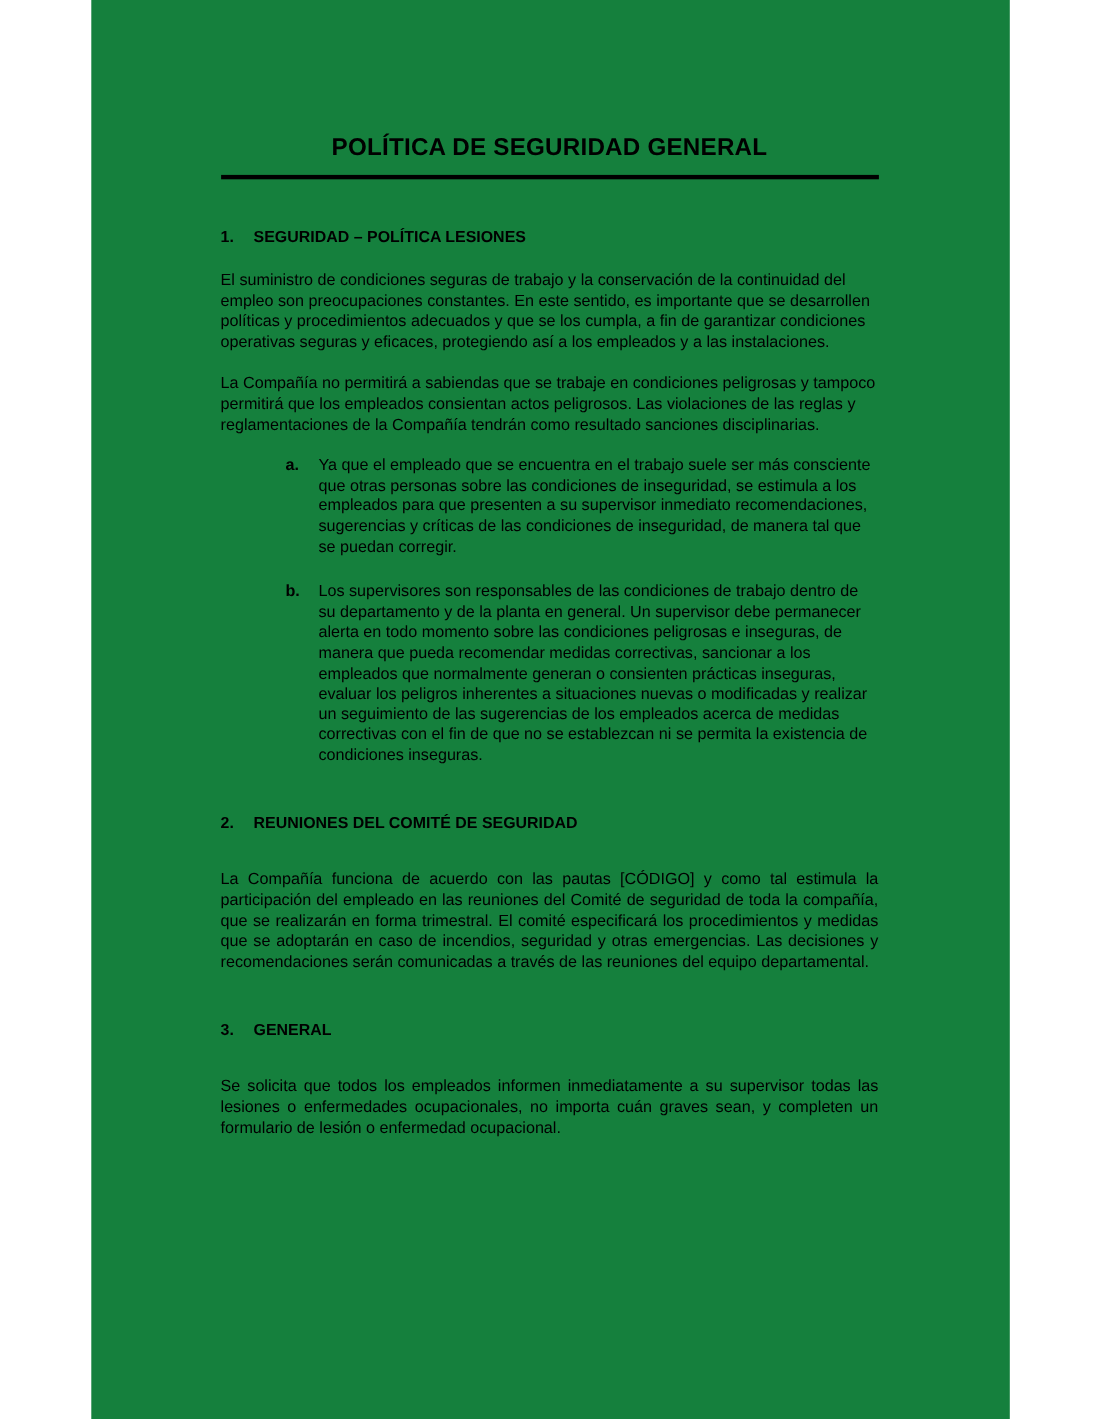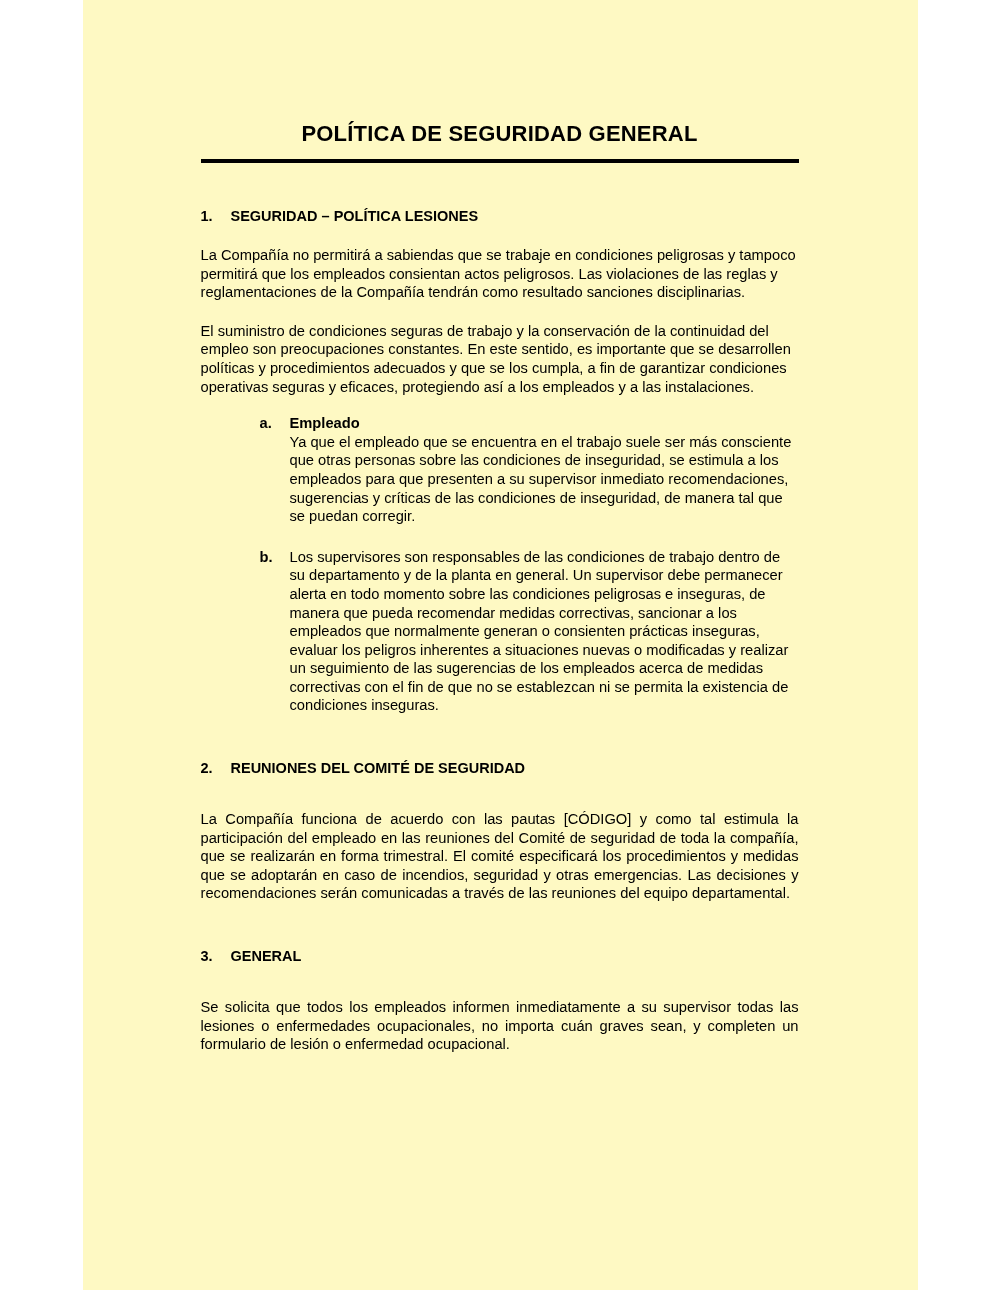--- a/index.html
+++ b/index.html
@@ -4,21 +4,21 @@
 <style>
   html, body {
     margin: 0;
     padding: 0;
     background: #ffffff;
   }
   .page {
     width: 835px;
     height: 1290px;
     margin: 0 auto;
-    background: #fef9c3;
+    background: #15803d;
     box-sizing: border-box;
     padding: 120px 119px 0 118px;
     font-family: "Liberation Sans", "DejaVu Sans", sans-serif;
     color: #000000;
   }
   .doc-title {
     margin: 0;
     font-size: 22px;
     font-weight: bold;
     text-align: center;
@@ -78,27 +78,26 @@
 <div class="page">
 
   <h1 class="doc-title">POLÍTICA DE SEGURIDAD GENERAL</h1>
   <hr class="title-rule">
 
   <section class="sec sec-1">
     <div class="sec-heading">
       <span class="num">1.</span>
       <span class="htxt">SEGURIDAD – POLÍTICA LESIONES</span>
     </div>
+    <p class="para">El suministro de condiciones seguras de trabajo y la conservación de la continuidad del empleo son preocupaciones constantes. En este sentido, es importante que se desarrollen políticas y procedimientos adecuados y que se los cumpla, a fin de garantizar condiciones operativas seguras y eficaces, protegiendo así a los empleados y a las instalaciones.</p>
     <p class="para">La Compañía no permitirá a sabiendas que se trabaje en condiciones peligrosas y tampoco permitirá que los empleados consientan actos peligrosos. Las violaciones de las reglas y reglamentaciones de la Compañía tendrán como resultado sanciones disciplinarias.</p>
-    <p class="para">El suministro de condiciones seguras de trabajo y la conservación de la continuidad del empleo son preocupaciones constantes. En este sentido, es importante que se desarrollen políticas y procedimientos adecuados y que se los cumpla, a fin de garantizar condiciones operativas seguras y eficaces, protegiendo así a los empleados y a las instalaciones.</p>
 
     <div class="subitem first-sub">
       <span class="letter">a.</span>
       <div class="sub-body">
-        <div class="sub-title">Empleado</div>
         <div class="sub-text">Ya que el empleado que se encuentra en el trabajo suele ser más consciente que otras personas sobre las condiciones de inseguridad, se estimula a los empleados para que presenten a su supervisor inmediato recomendaciones, sugerencias y críticas de las condiciones de inseguridad, de manera tal que se puedan corregir.</div>
       </div>
     </div>
 
     <div class="subitem">
       <span class="letter">b.</span>
       <div class="sub-body">
         <div class="sub-text">Los supervisores son responsables de las condiciones de trabajo dentro de su departamento y de la planta en general. Un supervisor debe permanecer alerta en todo momento sobre las condiciones peligrosas e inseguras, de manera que pueda recomendar medidas correctivas, sancionar a los empleados que normalmente generan o consienten prácticas inseguras, evaluar los peligros inherentes a situaciones nuevas o modificadas y realizar un seguimiento de las sugerencias de los empleados acerca de medidas correctivas con el fin de que no se establezcan ni se permita la existencia de condiciones inseguras.</div>
       </div>
     </div>

